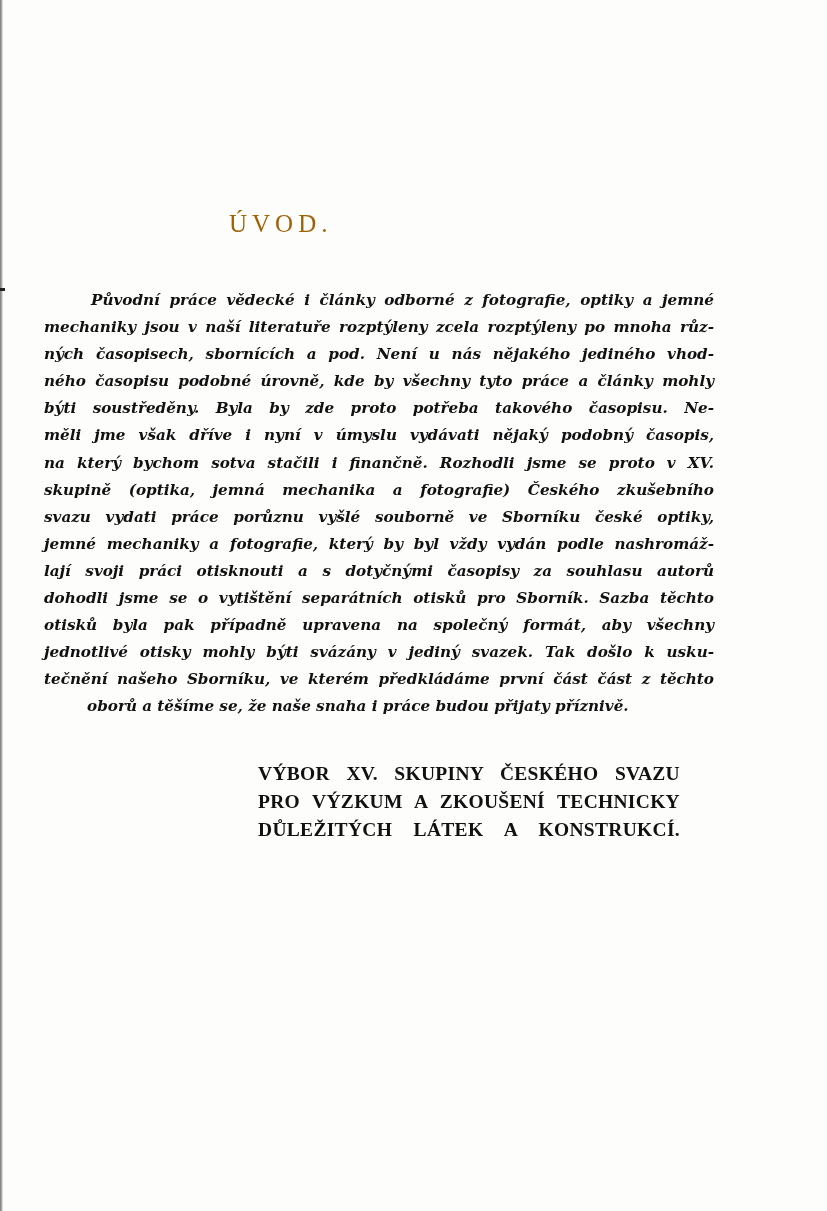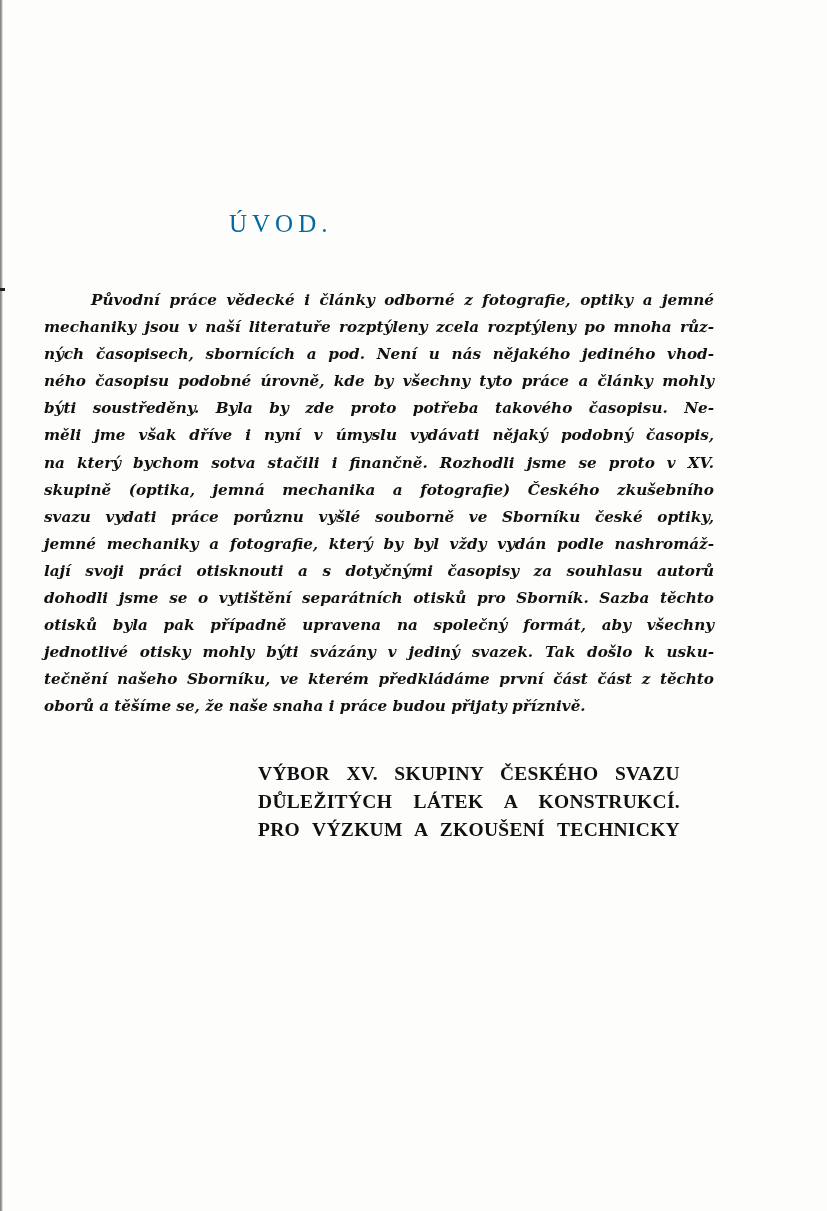--- a/index.html
+++ b/index.html
@@ -32,21 +32,21 @@
       background: #222;
     }
     .title {
       position: absolute;
       left: 229px;
       top: 210px;
       font-family: "Liberation Serif", "DejaVu Serif", serif;
       font-size: 25px;
       letter-spacing: 5px;
       font-weight: normal;
-      color: #0369a1;
+      color: #a16207;
       margin: 0;
       white-space: nowrap;
     }
     .body-text {
       position: absolute;
       left: 44px;
       top: 287px;
       width: 670px;
       font-family: "DejaVu Serif", "Liberation Serif", serif;
       font-style: italic;
@@ -62,20 +62,21 @@
       text-align-last: justify;
       width: 670px;
       height: 27.1px;
     }
     .body-text .line.first {
       padding-left: 47px;
       width: 623px;
     }
     .body-text .line.last {
       text-align-last: left;
+      margin-left: 43px;
     }
     .signature {
       position: absolute;
       left: 258px;
       top: 760px;
       width: 422px;
       font-family: "Liberation Serif", "DejaVu Serif", serif;
       font-weight: bold;
       font-size: 19.5px;
       line-height: 28px;
@@ -112,15 +113,15 @@
   <span class="line">lají svoji práci otisknouti a s dotyčnými časopisy za souhlasu autorů</span>
   <span class="line">dohodli jsme se o vytištění separátních otisků pro Sborník. Sazba těchto</span>
   <span class="line">otisků byla pak případně upravena na společný formát, aby všechny</span>
   <span class="line">jednotlivé otisky mohly býti svázány v jediný svazek. Tak došlo k usku-</span>
   <span class="line">tečnění našeho Sborníku, ve kterém předkládáme první část část z těchto</span>
   <span class="line last">oborů a těšíme se, že naše snaha i práce budou přijaty příznivě.</span>
 </div>
 
 <div class="signature">
   <span class="sig-line">VÝBOR XV. SKUPINY ČESKÉHO SVAZU</span>
+  <span class="sig-line">PRO VÝZKUM A ZKOUŠENÍ TECHNICKY</span>
   <span class="sig-line">DŮLEŽITÝCH LÁTEK A KONSTRUKCÍ.</span>
-  <span class="sig-line">PRO VÝZKUM A ZKOUŠENÍ TECHNICKY</span>
 </div>
 
 </body></html>

